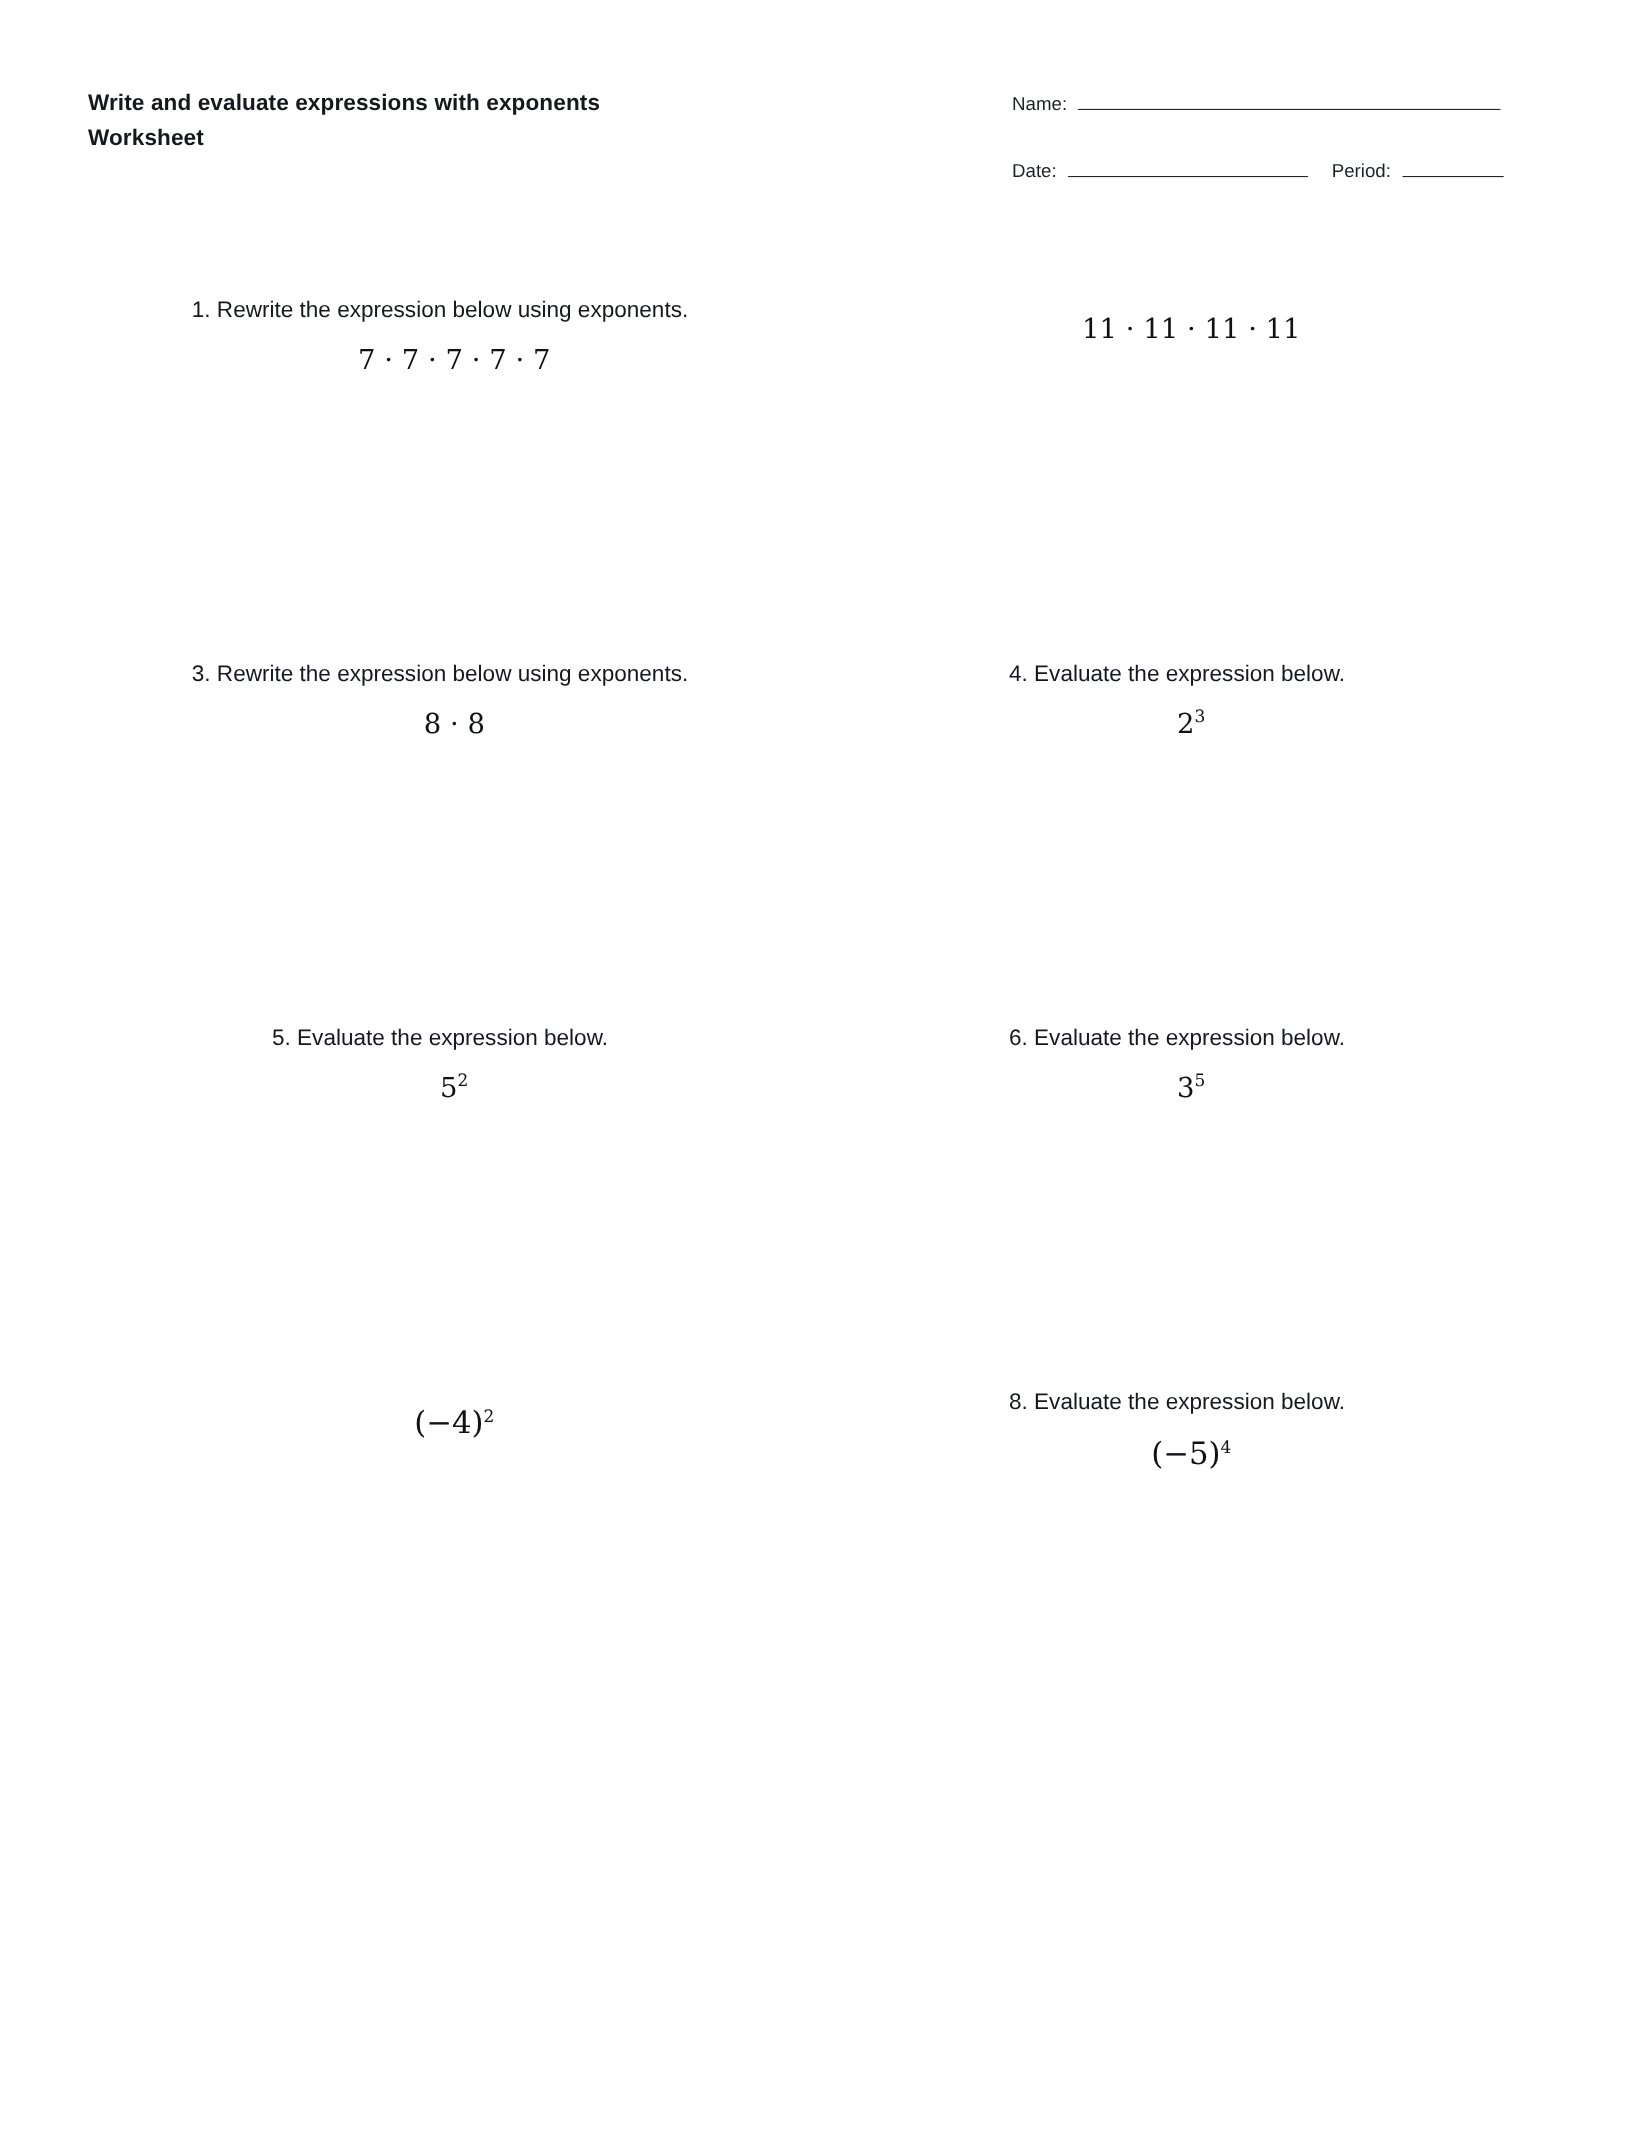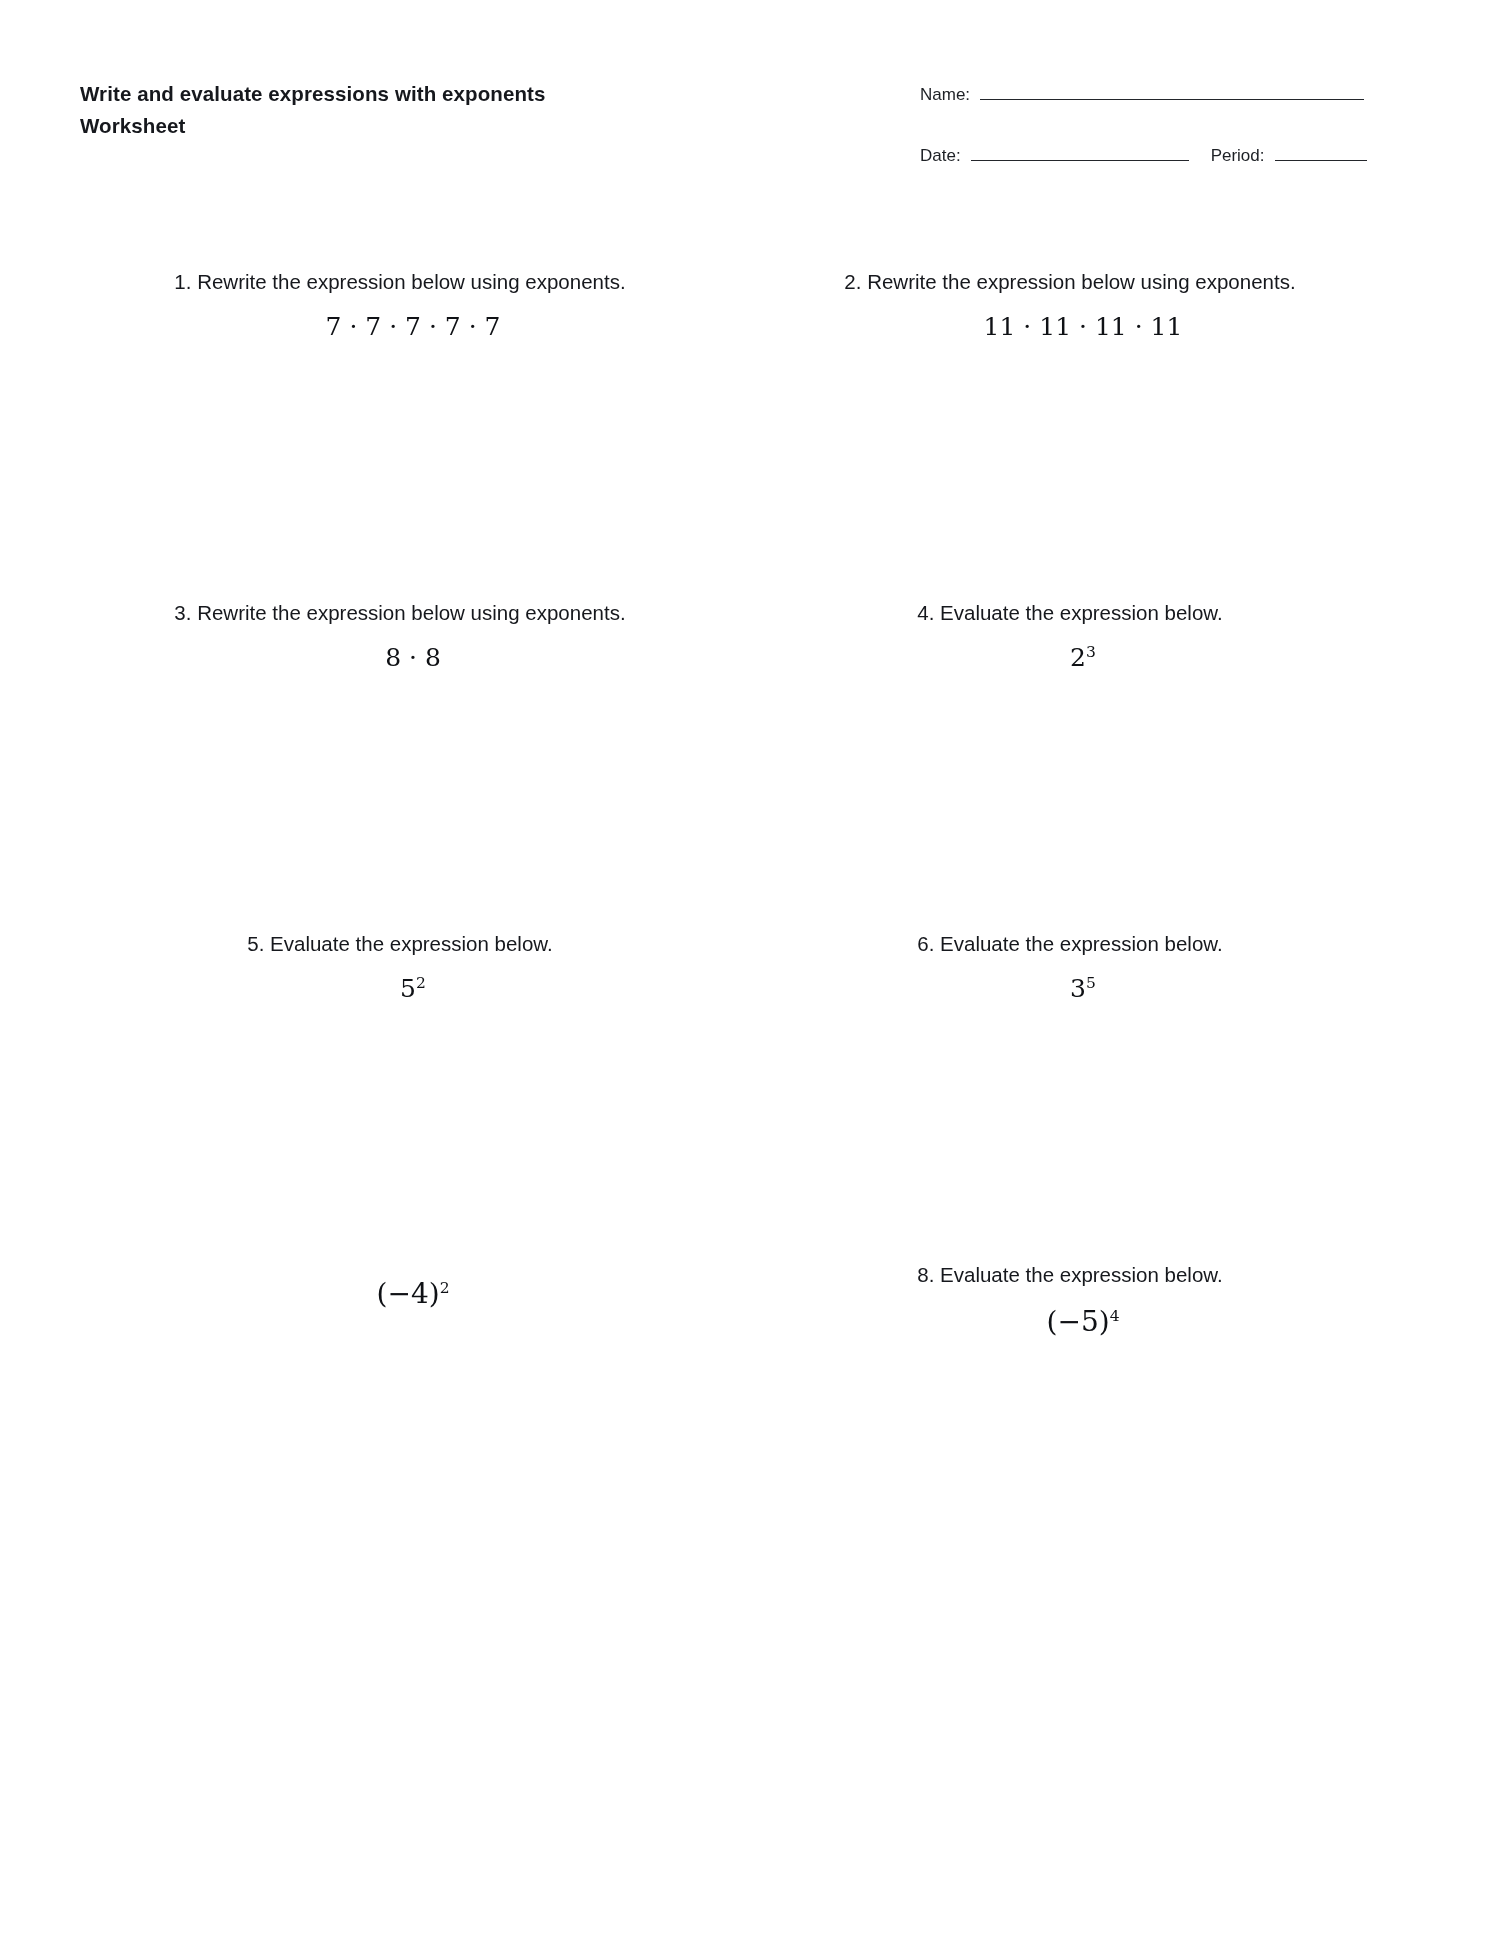--- a/index.html
+++ b/index.html
@@ -158,21 +158,20 @@
   </div>
 
   <div class="problems">
 
     <div class="prow">
       <div class="pcell col-left">
         <div class="prompt">1. Rewrite the expression below using exponents.</div>
         <div class="expr">7 · 7 · 7 · 7 · 7</div>
       </div>
       <div class="pcell col-right right">
-        <div class="prompt">2. Rewrite the expression below using exponents.</div>
         <div class="expr">11 · 11 · 11 · 11</div>
       </div>
     </div>
 
     <div class="prow">
       <div class="pcell col-left">
         <div class="prompt">3. Rewrite the expression below using exponents.</div>
         <div class="expr">8 · 8</div>
       </div>
       <div class="pcell col-right right">

